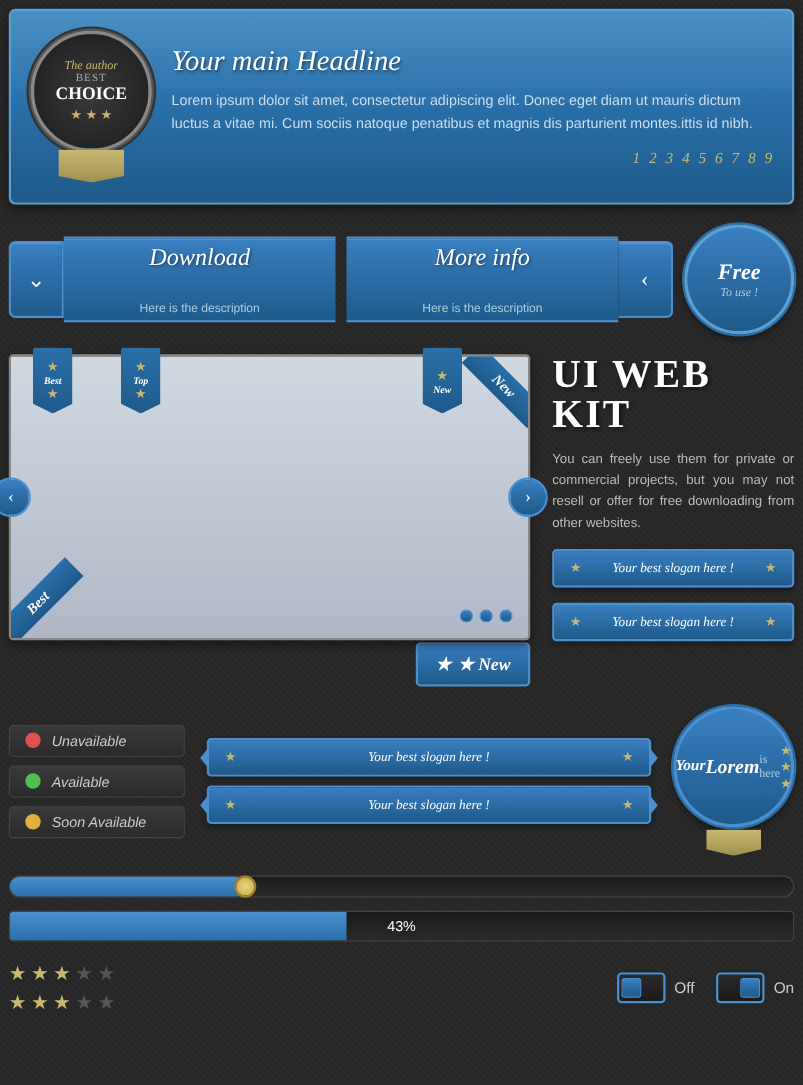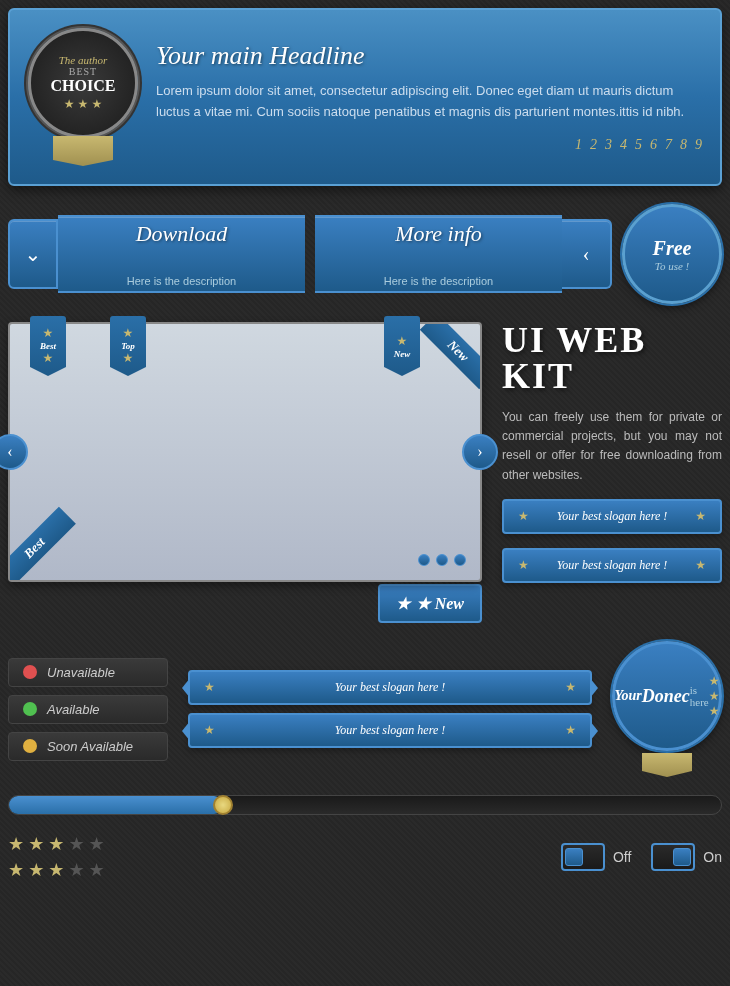--- a/index.html
+++ b/index.html
@@ -813,32 +813,36 @@
       <div class="slogan-wing-bar">
         <span class="slogan-star">★</span>
         <span class="slogan-text">Your best slogan here !</span>
         <span class="slogan-star">★</span>
       </div>
     </div>
 
     <div style="display:flex; flex-direction:column; align-items:center;">
       <div class="badge-round">
         <span class="badge-round-text">Your</span>
-        <span class="badge-round-text" style="font-size:18px;">Donec</span>
+        <span class="badge-round-text" style="font-size:18px;">Lorem</span>
         <span class="badge-round-sub">is here</span>
         <span class="badge-round-stars">★ ★ ★</span>
       </div>
       <div class="badge-round-ribbon"></div>
     </div>
   </div>
 
   <div class="progress-section">
     <div class="slider-track">
       <div class="slider-fill"></div>
       <div class="slider-thumb"></div>
+    </div>
+    <div class="progress-bar-wrap">
+      <div class="progress-fill"></div>
+      <span class="progress-label">43%</span>
     </div>
   </div>
 
   <div class="stars-section">
     <div class="stars-left">
       <div class="star-row">
         <span class="star star-filled">★</span>
         <span class="star star-filled">★</span>
         <span class="star star-filled">★</span>
         <span class="star star-empty">★</span>

